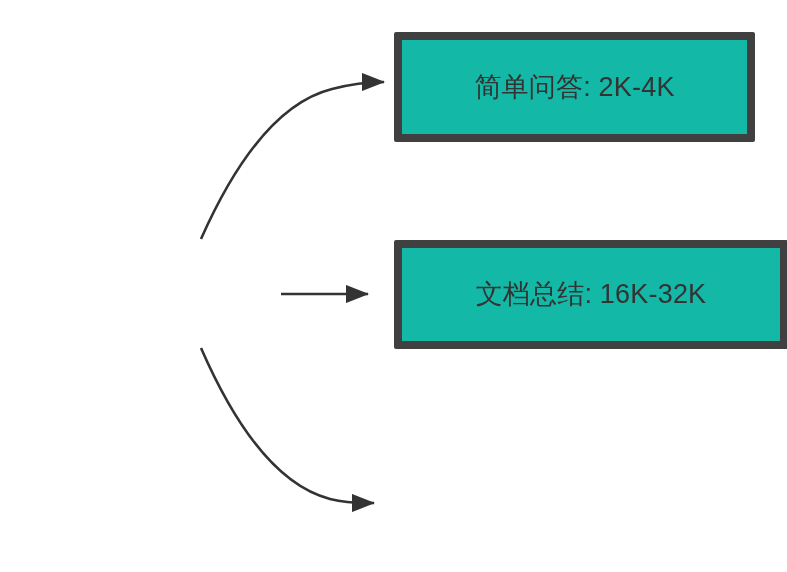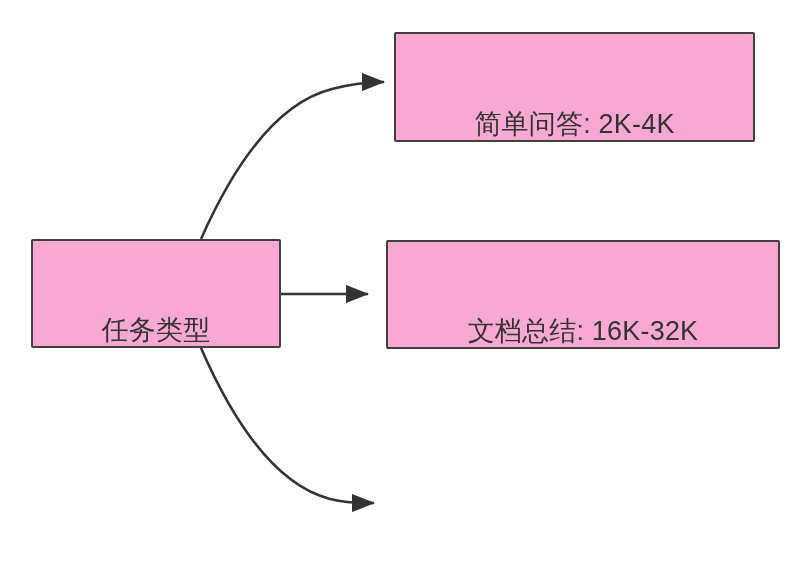--- a/index.html
+++ b/index.html
@@ -22,25 +22,25 @@
   #edge-layer {
     position: absolute;
     left: 0;
     top: 0;
     width: 787px;
     height: 572px;
   }
   .node {
     position: absolute;
     box-sizing: border-box;
-    background: #f9a8d4;
-    border: 2px solid #404040;
+    background: #14b8a6;
+    border: 8px solid #404040;
     border-radius: 2px;
     display: flex;
-    align-items: flex-end;
+    align-items: center;
     justify-content: center;
     z-index: 2;
   }
   .node-label {
     color: #333333;
     font-size: 27px;
     line-height: 1.2;
     white-space: nowrap;
     letter-spacing: 0.2px;
   }
@@ -50,21 +50,21 @@
     width: 250px;
     height: 109px;
   }
   #node-simple-qa {
     left: 394px;
     top: 32px;
     width: 361px;
     height: 110px;
   }
   #node-doc-summary {
-    left: 386px;
+    left: 394px;
     top: 240px;
     width: 394px;
     height: 109px;
   }
   #node-multi-doc {
     left: 384px;
     top: 448px;
     width: 375px;
     height: 109px;
   }
@@ -81,23 +81,20 @@
       </marker>
     </defs>
 
     <path d="M 201 239 C 225 185, 268 105, 332 89 C 355 83, 370 82, 384 82" fill="none" stroke="#333333" stroke-width="2.6" marker-end="url(#arrowhead)"></path>
 
     <path d="M 281 294 L 368 294" fill="none" stroke="#333333" stroke-width="2.6" marker-end="url(#arrowhead)"></path>
 
     <path d="M 201 348 C 225 403, 268 483, 330 499 C 350 504, 362 503, 374 503" fill="none" stroke="#333333" stroke-width="2.6" marker-end="url(#arrowhead)"></path>
   </svg>
 
-  <div class="node" id="node-root">
-    <span class="node-label">任务类型</span>
-  </div>
 
   <div class="node" id="node-simple-qa">
     <span class="node-label">简单问答: 2K-4K</span>
   </div>
 
   <div class="node" id="node-doc-summary">
     <span class="node-label">文档总结: 16K-32K</span>
   </div>
 
 

